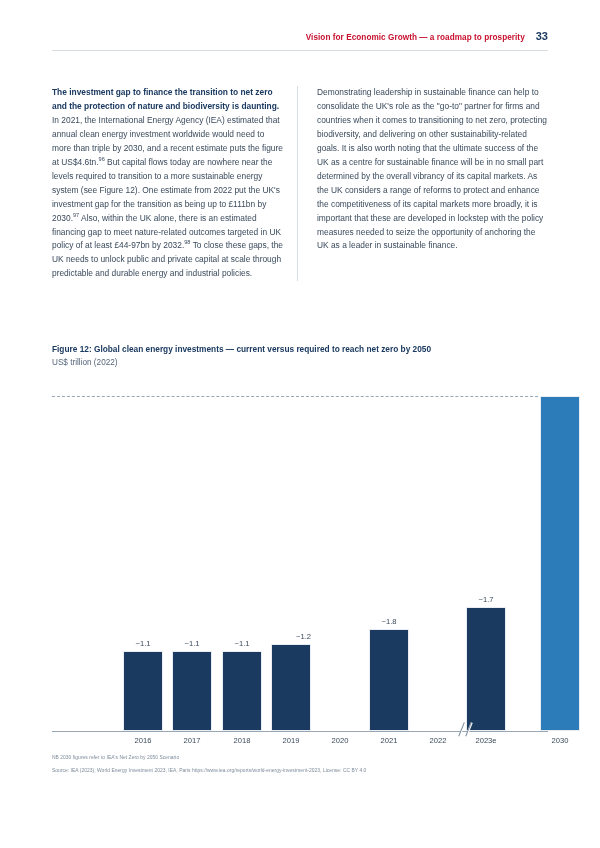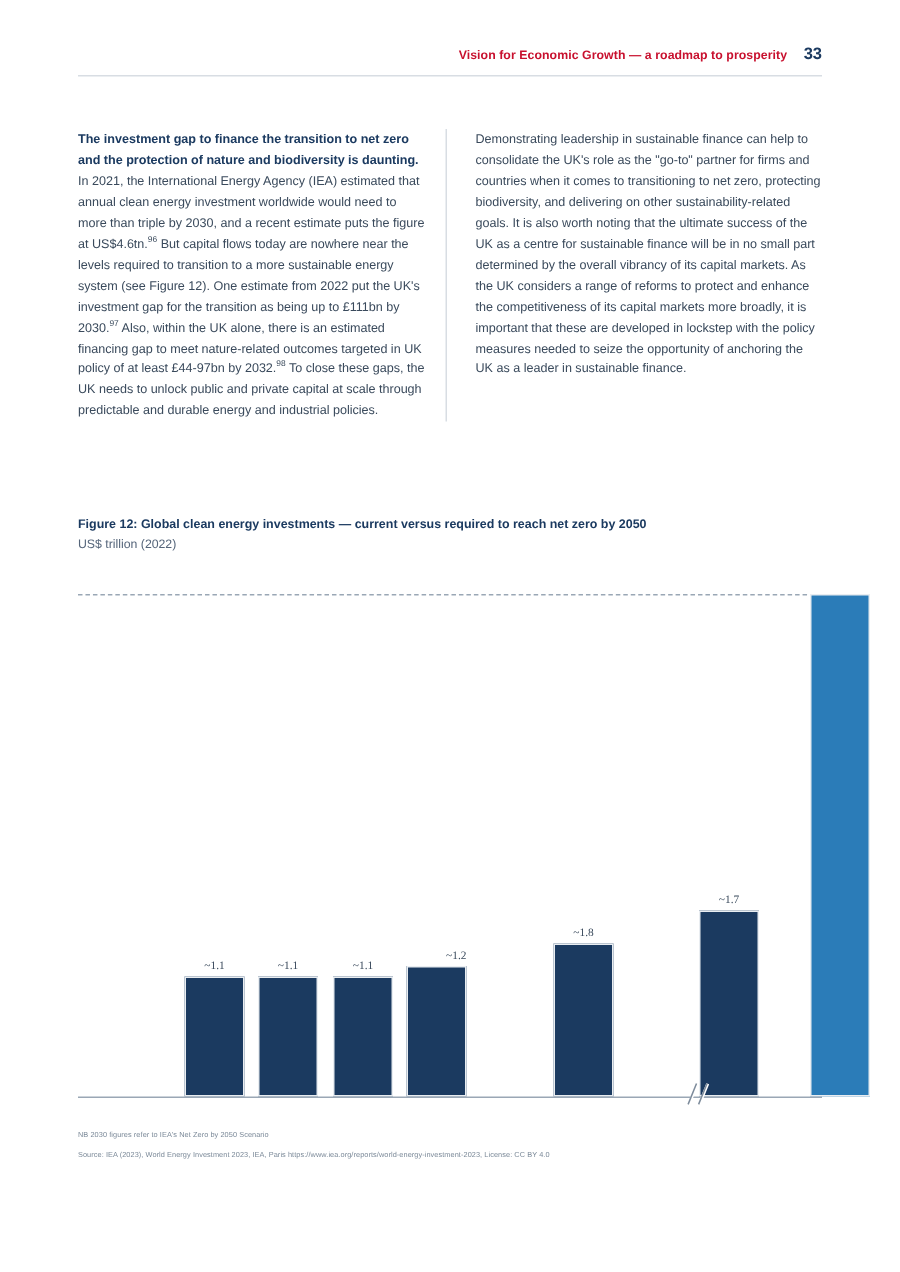--- a/index.html
+++ b/index.html
@@ -144,21 +144,20 @@
     position: absolute;
     left: 0;
     top: 15px;
     width: 496px;
     height: 335px;
   }
   .bar {
     position: absolute;
     bottom: 0;
     box-sizing: border-box;
-    font-family: Liberation Serif, serif;
   }
   .bar-rect {
     position: absolute;
     left: 0;
     bottom: 0;
     width: 100%;
     border: 1px solid #e9edf1;
     box-sizing: border-box;
   }
   .bar-label {
@@ -294,20 +293,31 @@
         </div>
       </div>
 
     <div class="axis-line"></div>
 
     <div class="axis-break">
       <span class="b1"></span>
       <span class="b2"></span>
     </div>
 
+    <div class="tick-labels">
+        <div class="tick-label" style="left: 61px; width: 60px;">2016</div>
+        <div class="tick-label" style="left: 110px; width: 60px;">2017</div>
+        <div class="tick-label" style="left: 160px; width: 60px;">2018</div>
+        <div class="tick-label" style="left: 209px; width: 60px;">2019</div>
+        <div class="tick-label" style="left: 258px; width: 60px;">2020</div>
+        <div class="tick-label" style="left: 307px; width: 60px;">2021</div>
+        <div class="tick-label" style="left: 356px; width: 60px;">2022</div>
+        <div class="tick-label" style="left: 404px; width: 60px;">2023e</div>
+        <div class="tick-label" style="left: 478px; width: 60px;">2030</div>
+      </div>
 
   </div>
 </div>
 
 <div class="notes">
   <div class="note-line">NB 2030 figures refer to IEA's Net Zero by 2050 Scenario</div>
   <div class="note-line">Source: IEA (2023), World Energy Investment 2023, IEA, Paris https://www.iea.org/reports/world-energy-investment-2023, License: CC BY 4.0</div>
 </div>
 
 </body></html>

